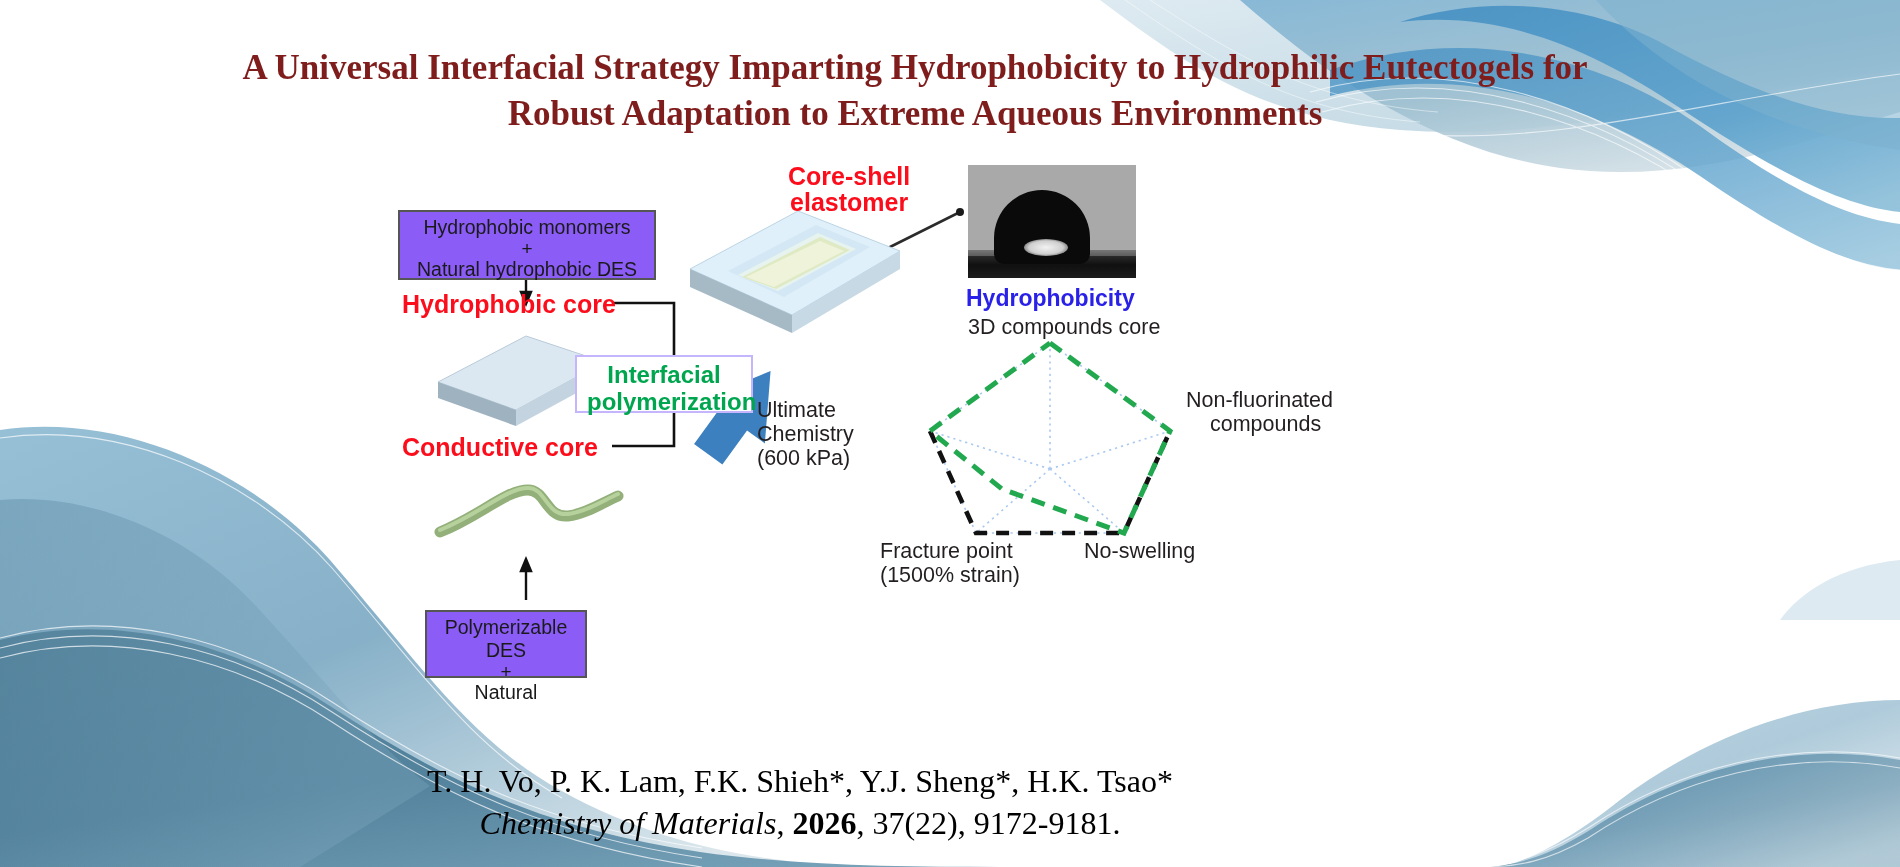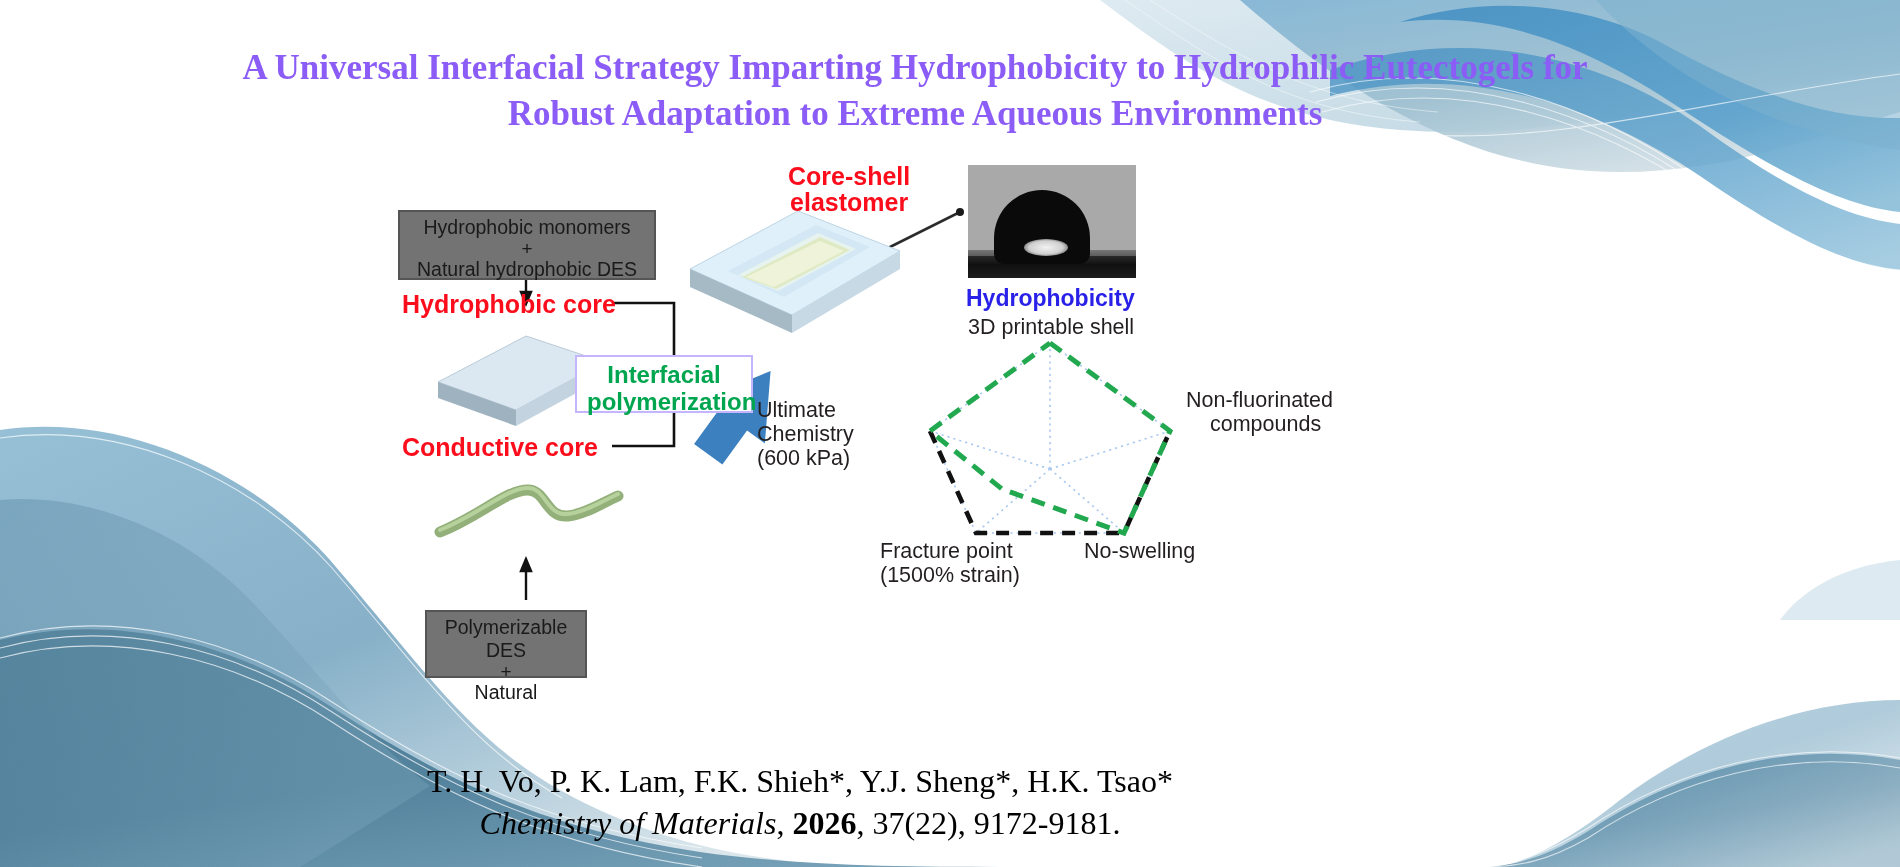--- a/index.html
+++ b/index.html
@@ -7,30 +7,30 @@
        font-family:"Liberation Sans",sans-serif;}
 
   
   #bg-waves{position:absolute;left:0;top:0;width:1900px;height:867px;z-index:0;}
 
   
   .title{
     position:absolute;left:50px;top:45px;width:1730px;
     text-align:center;z-index:5;
     font-family:"Liberation Serif",serif;
-    font-weight:bold;font-size:35px;line-height:1.30;color:#8b5cf6;
+    font-weight:bold;font-size:35px;line-height:1.30;color:#7f1d1d;
   }
   .title .l2{display:block;}
 
   
   #graphic{position:absolute;left:380px;top:155px;width:1180px;height:450px;z-index:6;}
 
   
   .mono-box{
-    position:absolute;border:2px solid #555;background:#737373;
+    position:absolute;border:2px solid #555;background:#8b5cf6;
     font-size:19.5px;color:#1a1a1a;text-align:center;
     line-height:1.18;padding:4px 8px;box-sizing:border-box;
     font-family:"Liberation Sans",sans-serif;
   }
   .mono-box .plus{font-size:19px;line-height:1.0;display:block;}
 
   .red-label{
     position:absolute;color:#fc0d1b;font-weight:bold;font-size:25px;
     white-space:nowrap;font-family:"Liberation Sans",sans-serif;
   }
@@ -262,21 +262,21 @@
     <span>polymerization</span>
   </div>
 
   <div class="red-label" style="left:408px;top:8px;line-height:1.05;text-align:center;">
     <span>Core-shell</span><br>
     <span>elastomer</span>
   </div>
 
   <div class="blue-label" style="left:586px;top:130px;">Hydrophobicity</div>
 
-  <div class="axis-label" style="left:588px;top:160px;text-align:center;">3D printable shell</div>
+  <div class="axis-label" style="left:588px;top:160px;text-align:center;">3D compounds core</div>
 
   <div class="axis-label" style="left:806px;top:233px;">
     <span>Non-fluorinated</span><br>
     <span style="display:inline-block;padding-left:24px;">compounds</span>
   </div>
 
   <div class="axis-label" style="left:704px;top:384px;">No-swelling</div>
 
   <div class="axis-label" style="left:500px;top:384px;">
     <span>Fracture point</span><br>

